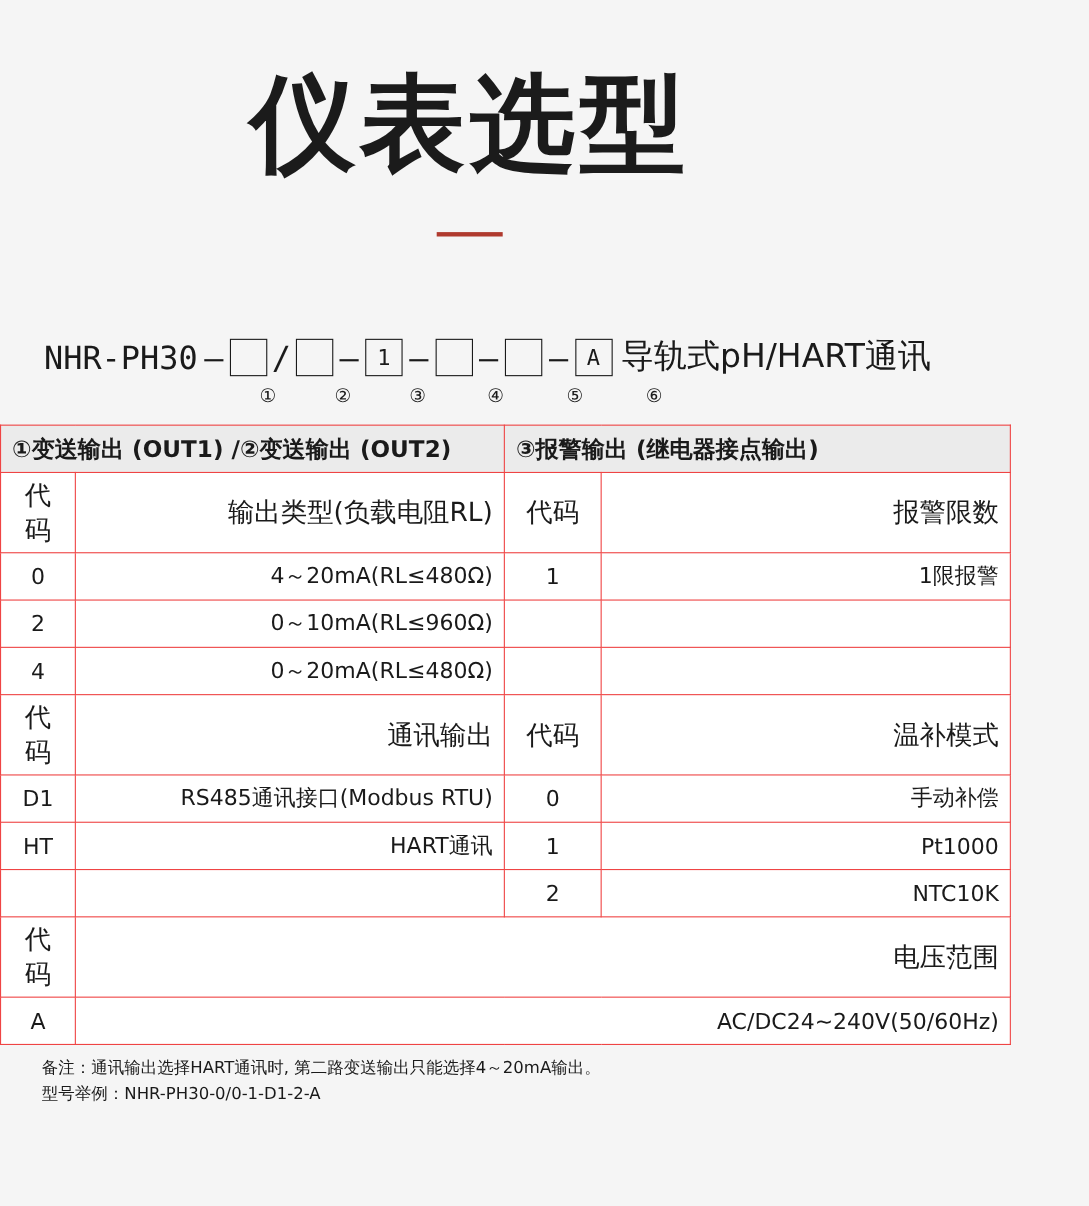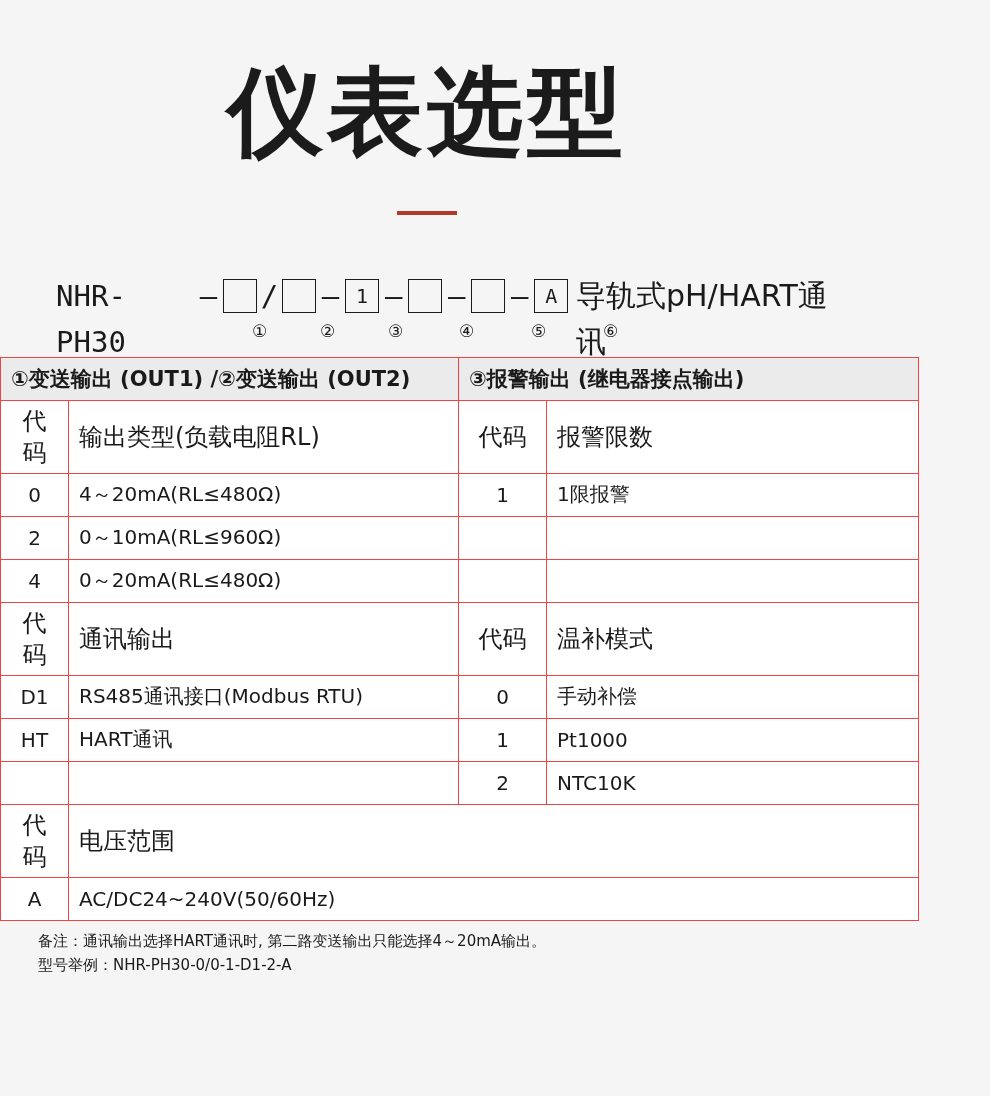--- a/index.html
+++ b/index.html
@@ -36,22 +36,22 @@
   }
   .title-rule {
     width: 60px;
     height: 4px;
     background: #b03a2e;
     margin: 48px auto 0 auto;
   }
 
   
   .model-line-wrap {
-    margin-top: 58px;
-    padding-left: 56px;
+    margin-top: 87px;
+    padding-left: 40px;
     position: relative;
     height: 76px;
   }
   .model-line {
     display: flex;
     align-items: flex-start;
     height: 46px;
   }
   .model-prefix {
     font-size: 29px;
@@ -128,21 +128,21 @@
   }
   .sub {
     background: #ffffff;
     font-size: 24px;
   }
   .c-code-left {
     width: 68px;
     text-align: center;
   }
   .c-desc {
-    text-align: left;
+    text-align: right;
   }
   .c-code2 {
     width: 88px;
     text-align: center;
   }
   .blank-cell {
     background: #ffffff;
   }
   .nowrap { white-space: nowrap; }
 

